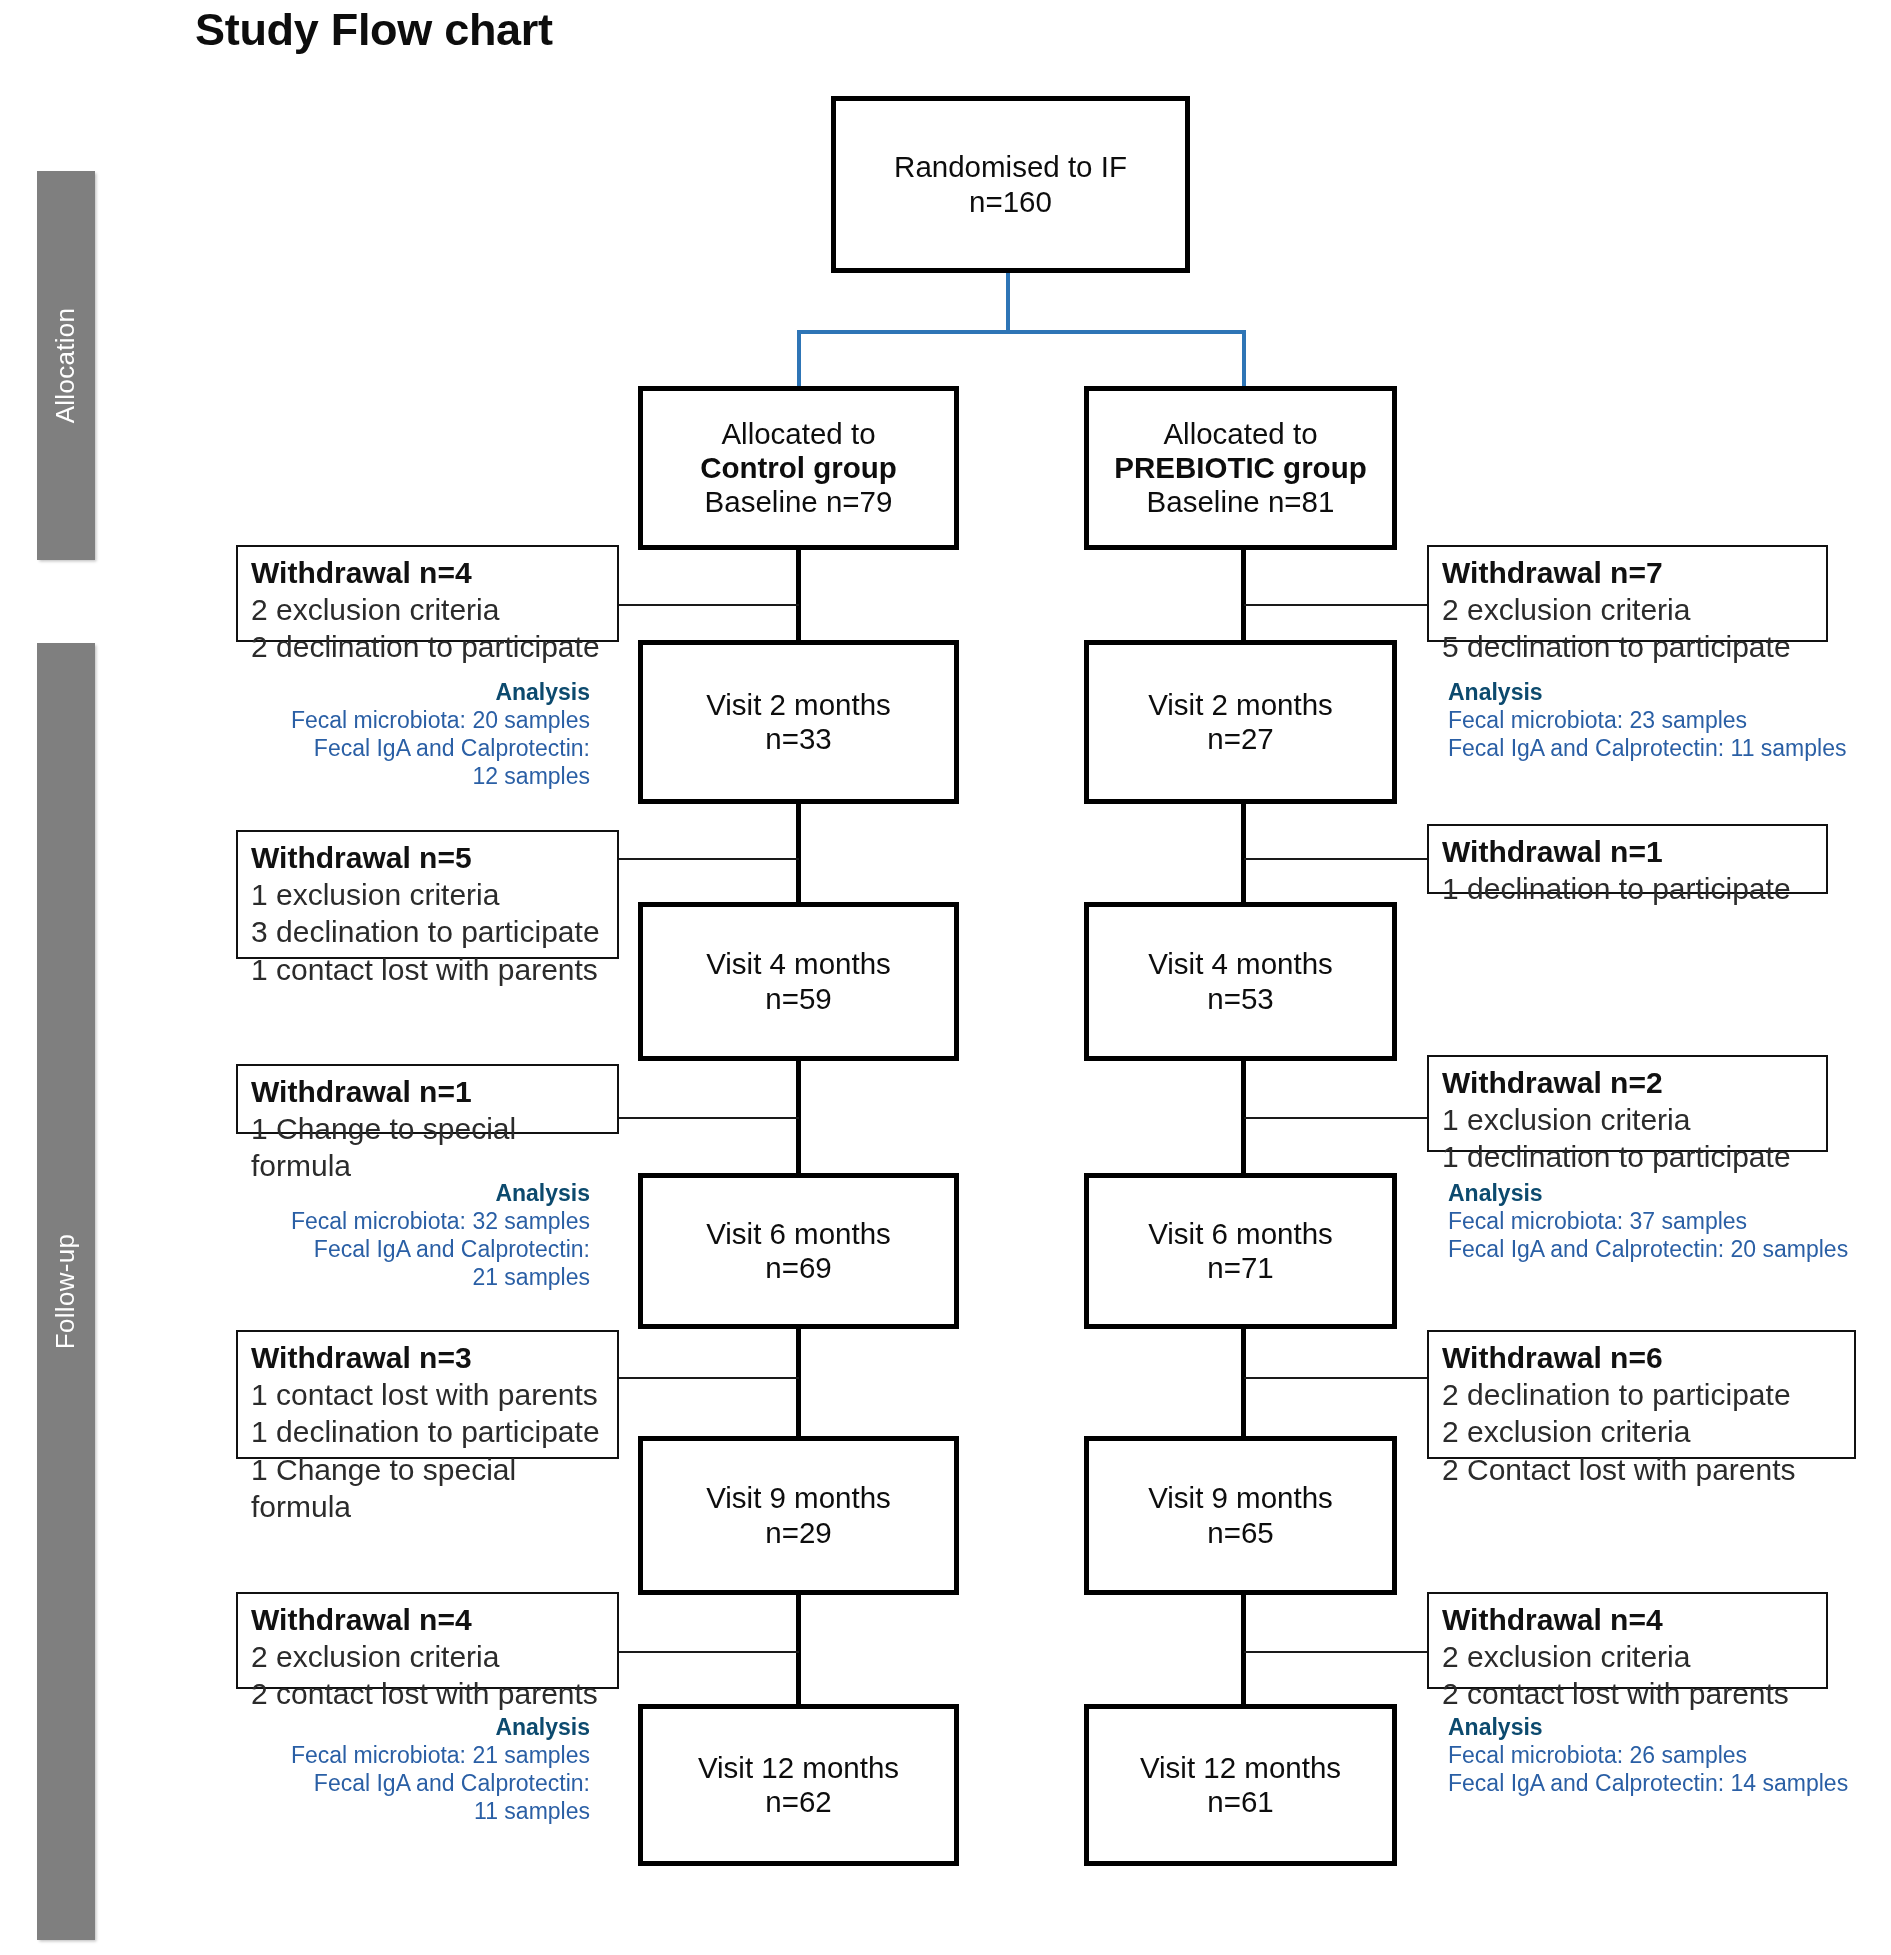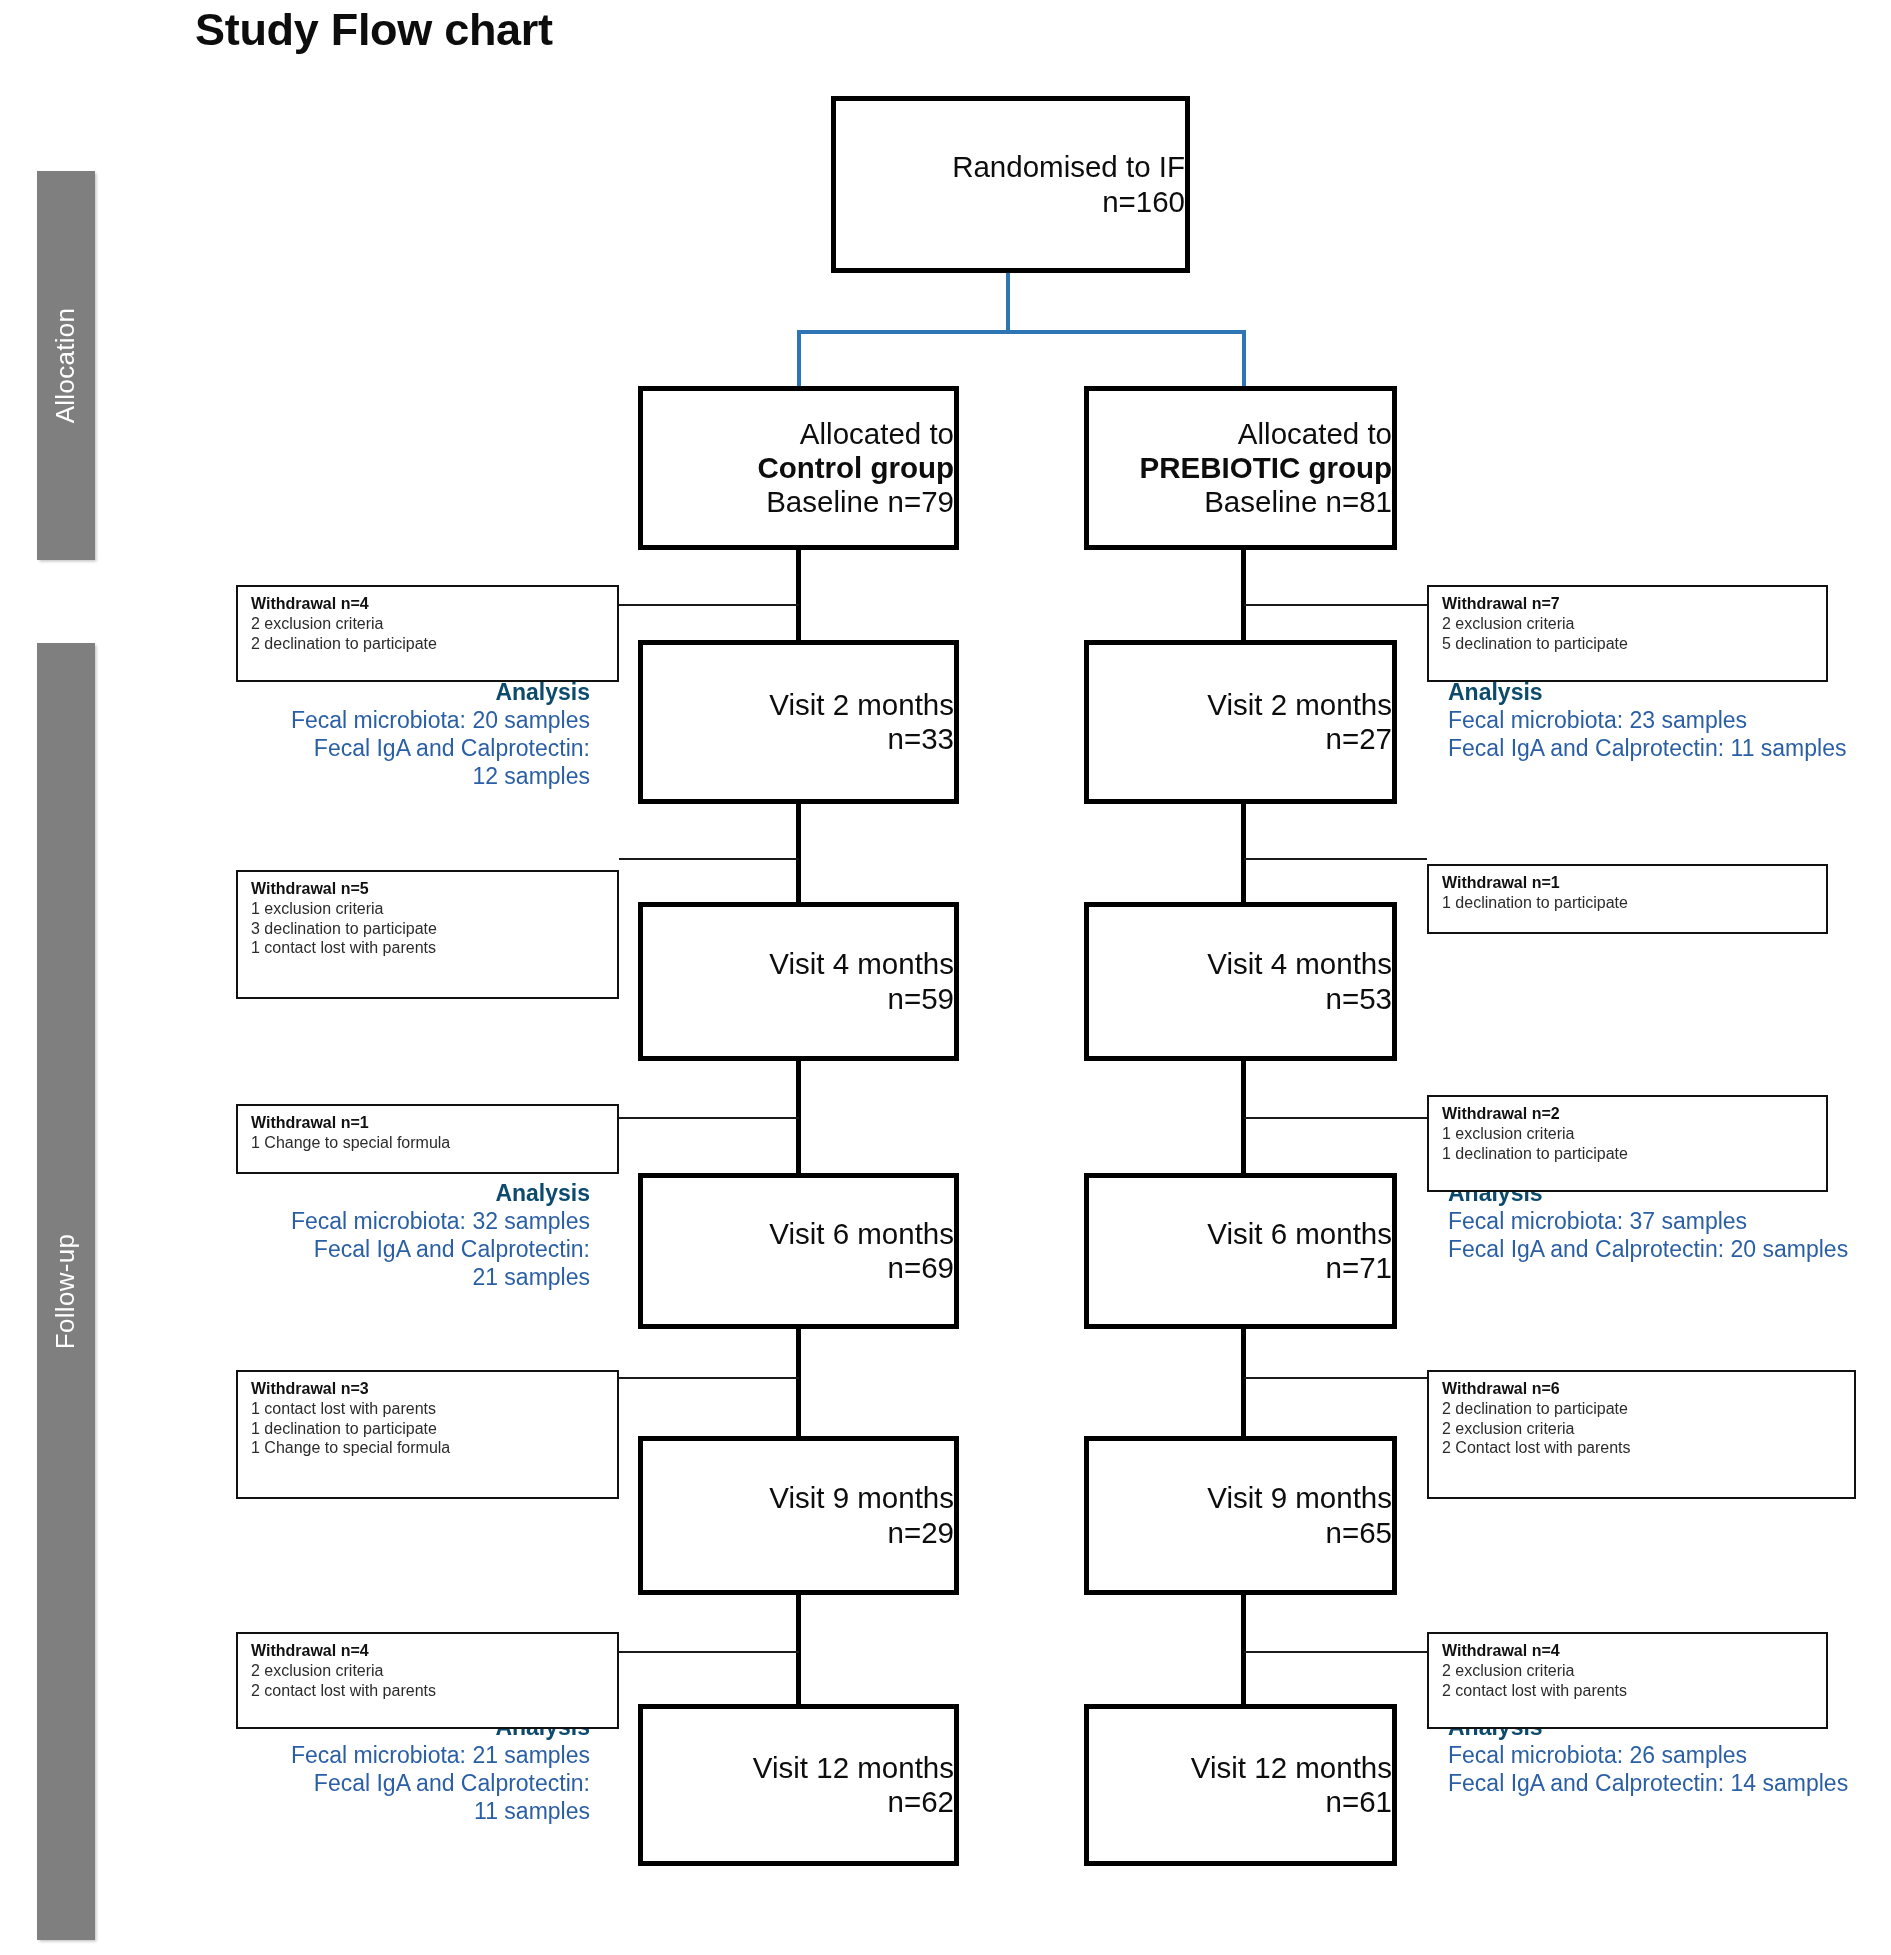--- a/index.html
+++ b/index.html
@@ -52,43 +52,42 @@
   }
 
   
   .flow-box {
     position: absolute;
     border: 5.3px solid #000000;
     background: #ffffff;
     box-sizing: border-box;
     display: flex;
     flex-direction: column;
-    align-items: flex-end;
+    align-items: center;
     justify-content: center;
     text-align: center;
     color: #0d0d0d;
     font-size: 29.5px;
     line-height: 1.16;
     z-index: 4;
   }
   .flow-box .line-bold { font-weight: bold; }
 
   
   .wd-box {
     position: absolute;
     border: 2.4px solid #111111;
     background: #ffffff;
     box-sizing: border-box;
     padding: 7px 10.6px 8.3px 13px;
     color: #2b2b2b;
-    font-size: 16px;
+    font-size: 30px;
     line-height: 1.24;
     text-align: left;
     z-index: 4;
-    margin-top: 40px;
   }
   .wd-box .wd-title {
     font-weight: bold;
     color: #111111;
     display: block;
   }
   .wd-box .wd-reason { display: block; }
 
   
   .analysis {

